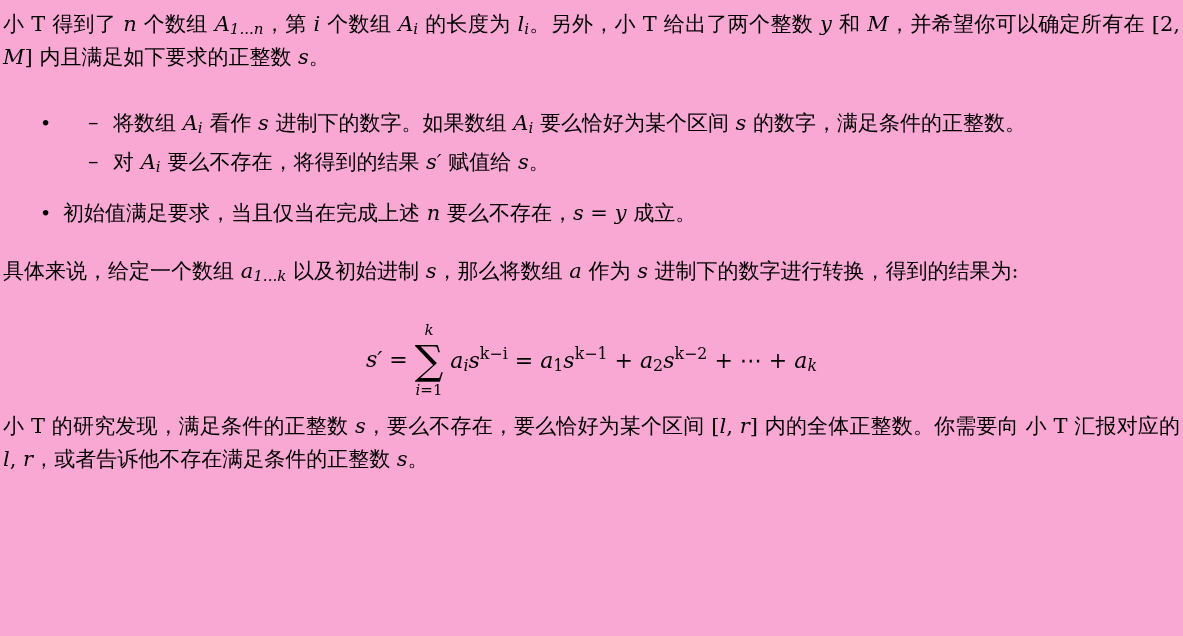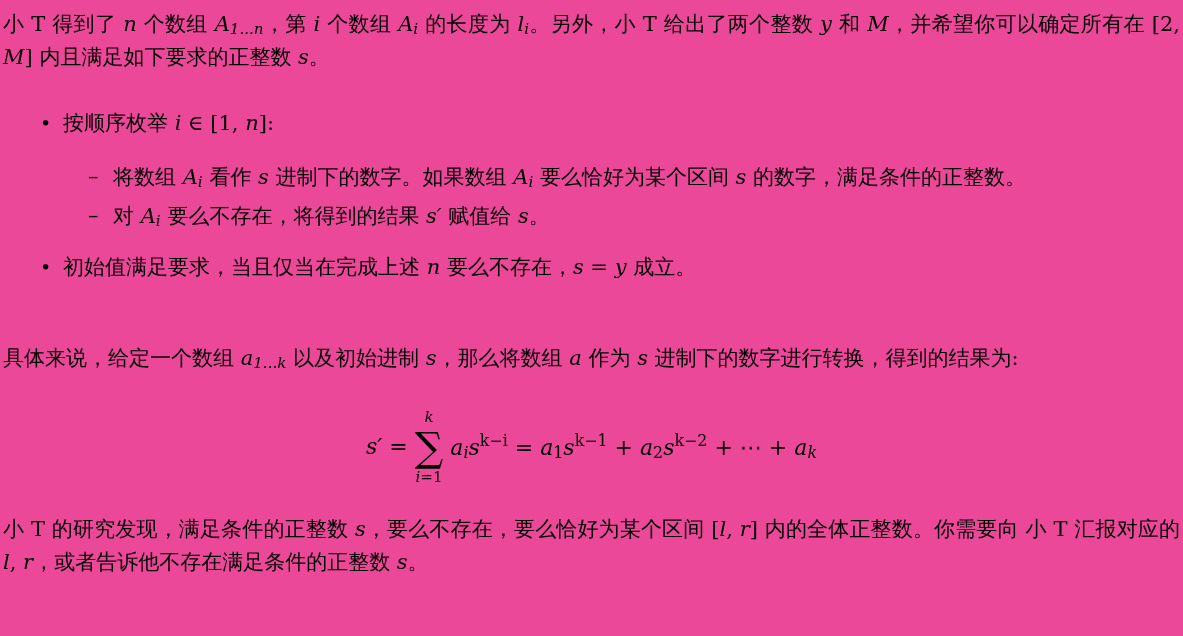--- a/index.html
+++ b/index.html
@@ -1,21 +1,21 @@
 <!DOCTYPE html>
 <html><head>
 <meta charset="utf-8">
 <style>
   html, body { margin: 0; padding: 0; background: #ffffff; }
   .page {
     position: relative;
     width: 1183px;
     height: 636px;
     box-sizing: border-box;
-    background: #ec4899;
+    background: #f9a8d4;
     color: #000000;
     font-family: "DejaVu Serif", "Liberation Serif", serif;
     font-size: 21px;
     line-height: 33px;
     padding: 8px 3px 0 3px;
     overflow: hidden;
   }
   .para { text-align: justify; }
   
   .rm { font-style: normal; }
@@ -27,22 +27,22 @@
   .blist { margin-top: 33px; }
   .bitem { position: relative; padding-left: 60px; }
   .bitem + .bitem { margin-top: 18px; }
   .bmark { position: absolute; left: 37px; top: 0; font-size: 19px; }
   
   .dlist { margin-top: 21px; }
   .ditem { position: relative; padding-left: 50px; }
   .ditem + .ditem { margin-top: 6px; }
   .dmark { position: absolute; left: 25px; top: -1px; }
   
-  .def-para { margin-top: 58px; }
-  .concl-para { margin-top: 24px; }
+  .def-para { margin-top: 25px; }
+  .concl-para { margin-top: 8px; }
   
   .formula {
     margin-top: 30px;
     display: flex;
     justify-content: center;
     align-items: center;
     font-size: 22px;
     line-height: 1.2;
     height: 84px;
   }
@@ -61,21 +61,20 @@
 
 <div class="page">
 
   <div class="para"><span class="rm">小 T 得到了 </span><span class="v">n</span><span class="rm"> 个数组 </span><span class="v">A</span><span class="sbv">1...n</span><span class="rm">，第 </span><span class="v">i</span><span class="rm"> 个数组 </span><span class="v">A</span><span class="sbv">i</span><span class="rm"> 的长度为 </span><span class="v">l</span><span class="sbv">i</span><span class="rm">。另外，小 T 给出了两个整数 </span><span class="v">y</span><span class="rm"> 和 </span><span class="v">M</span><span class="rm">，并希望你可以确定所有在 [2, </span><span class="v">M</span><span class="rm">] 内且满足如下要求的正整数 </span><span class="v">s</span><span class="rm">。</span></div>
 
   <div class="blist">
 
     <div class="bitem">
       <span class="bmark">•</span>
       <div class="bcontent">
-        <div class="para"><span class="rm">按顺序枚举 </span><span class="v">i</span><span class="rm"> ∈ [1, </span><span class="v">n</span><span class="rm">]:</span></div>
         <div class="dlist">
           <div class="ditem">
             <span class="dmark">–</span>
             <div class="para"><span class="rm">将数组 </span><span class="v">A</span><span class="sbv">i</span><span class="rm"> 看作 </span><span class="v">s</span><span class="rm"> 进制下的数字。如果数组 </span><span class="v">A</span><span class="sbv">i</span><span class="rm"> 要么恰好为某个区间 </span><span class="v">s</span><span class="rm"> 的数字，满足条件的正整数。</span></div>
           </div>
           <div class="ditem">
             <span class="dmark">–</span>
             <div class="para"><span class="rm">对 </span><span class="v">A</span><span class="sbv">i</span><span class="rm"> 要么不存在，将得到的结果 </span><span class="v">s′</span><span class="rm"> 赋值给 </span><span class="v">s</span><span class="rm">。</span></div>
           </div>
         </div>

